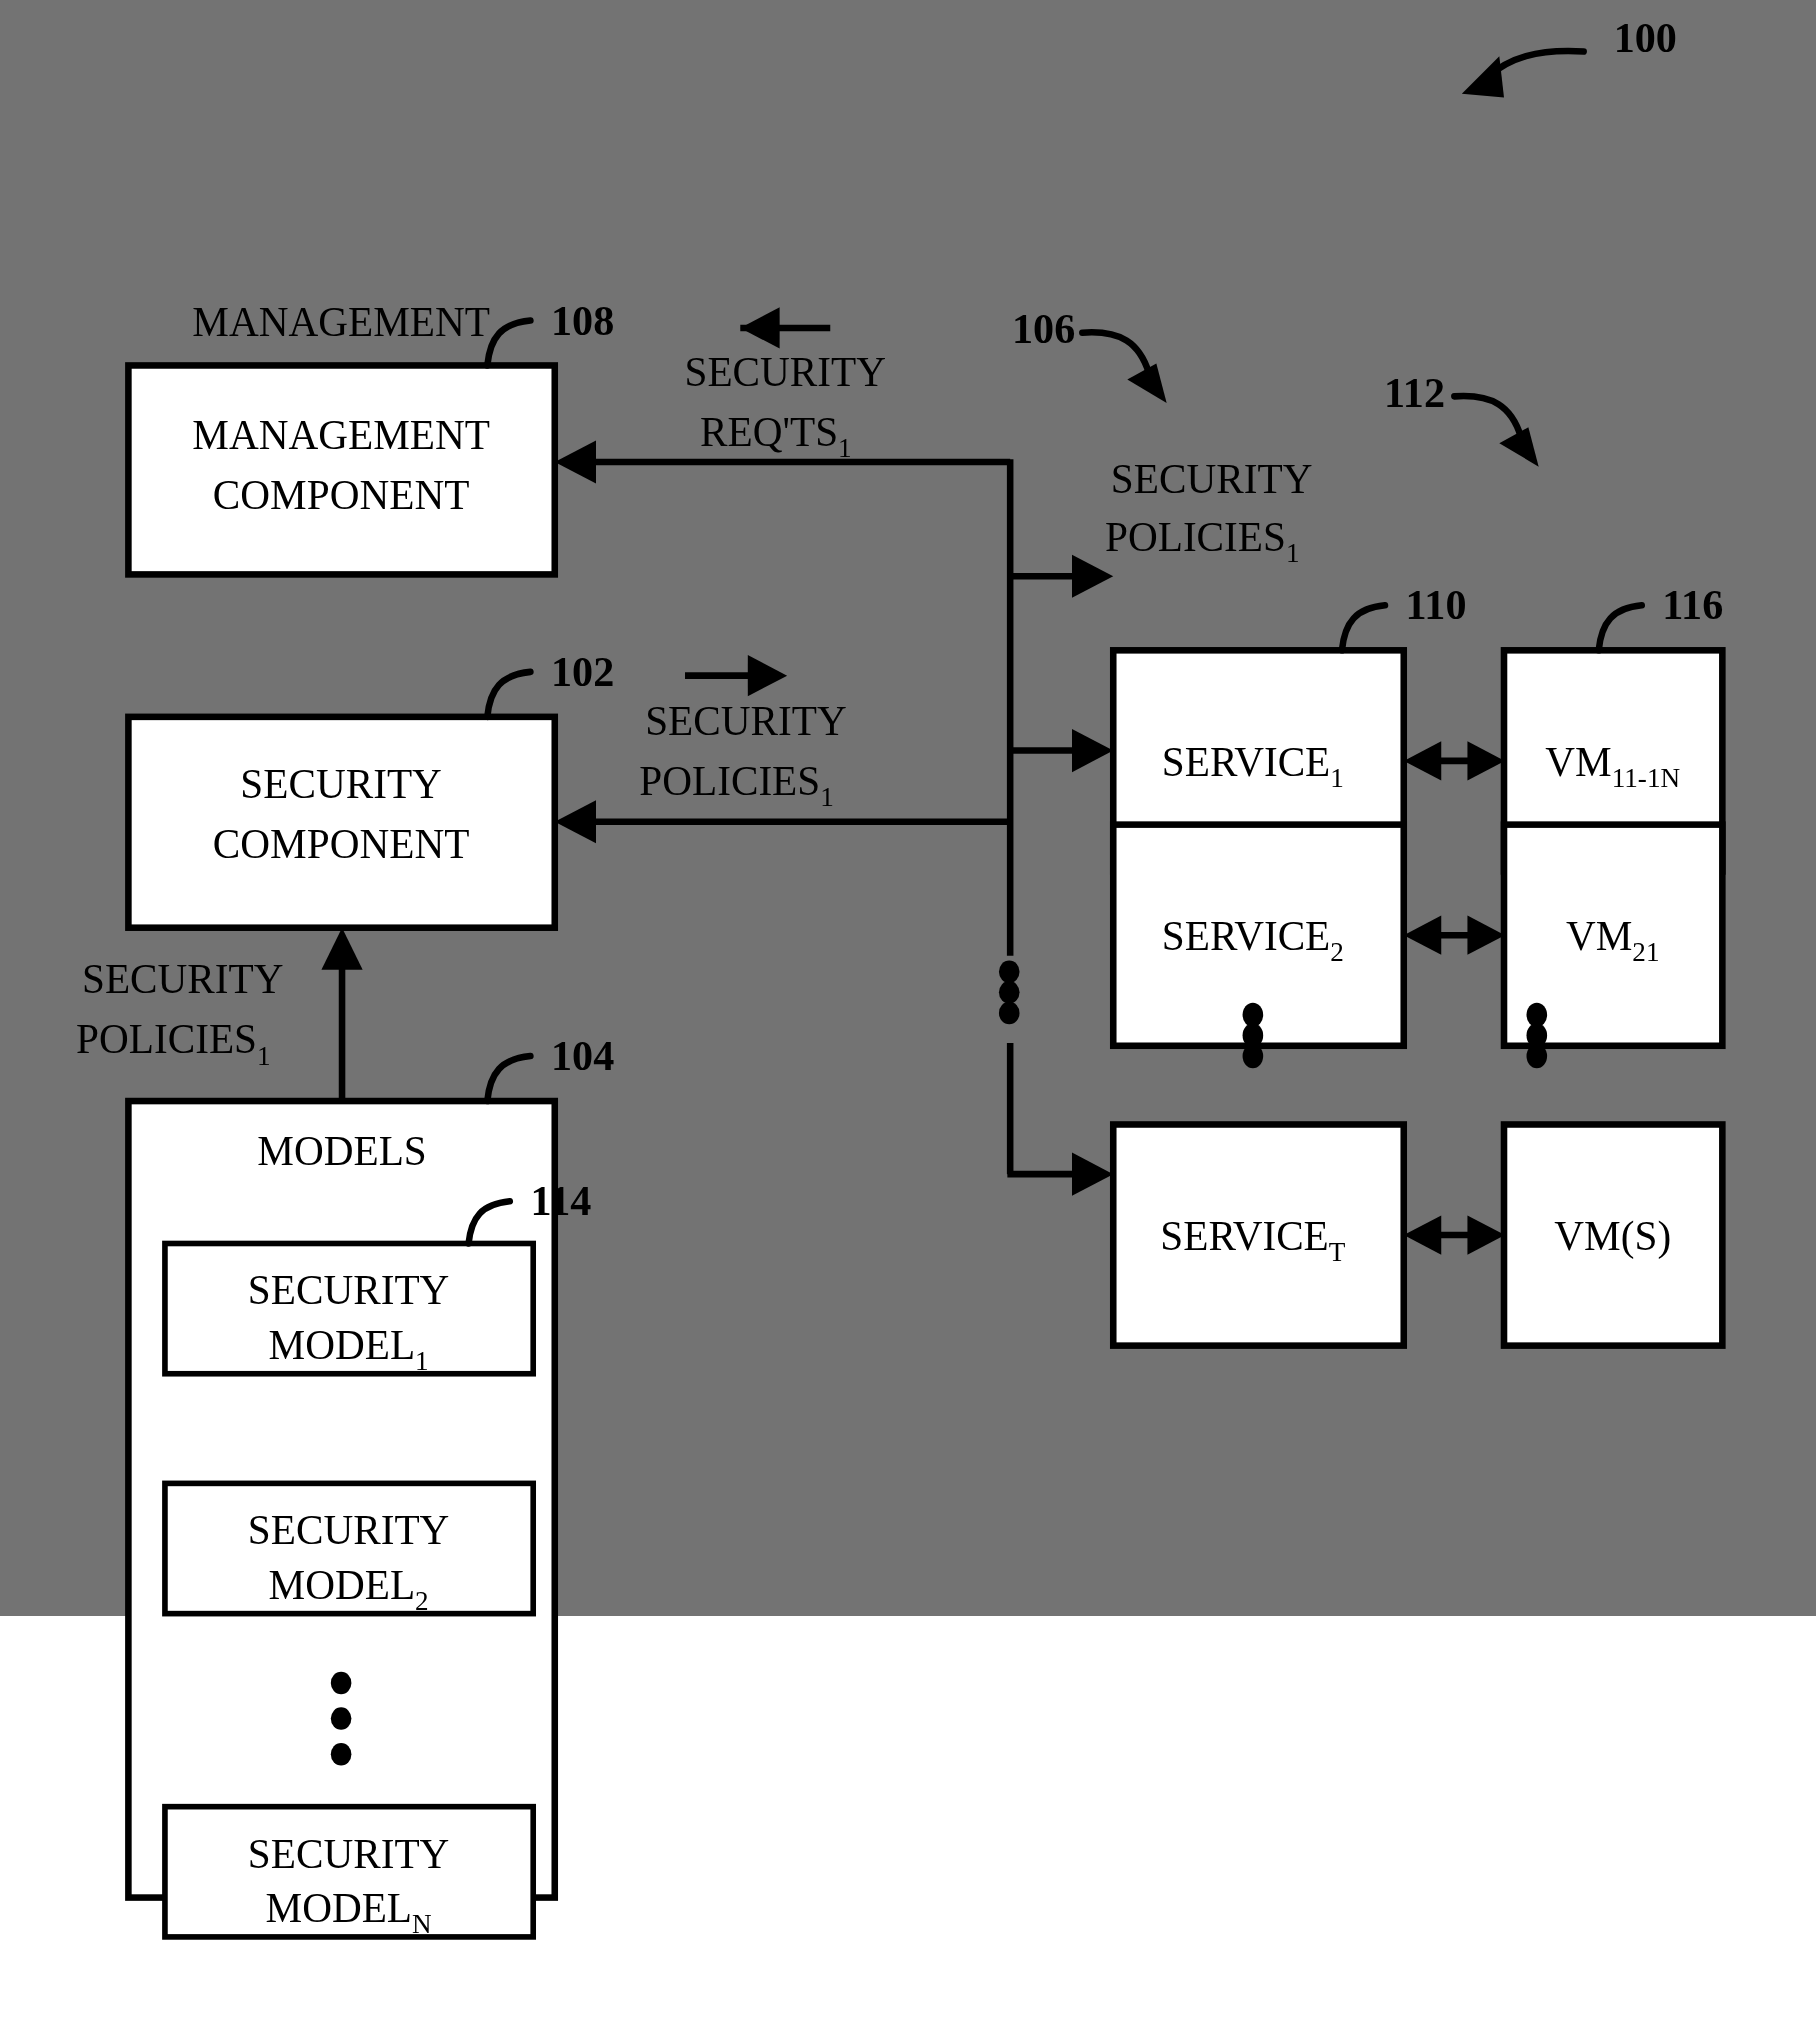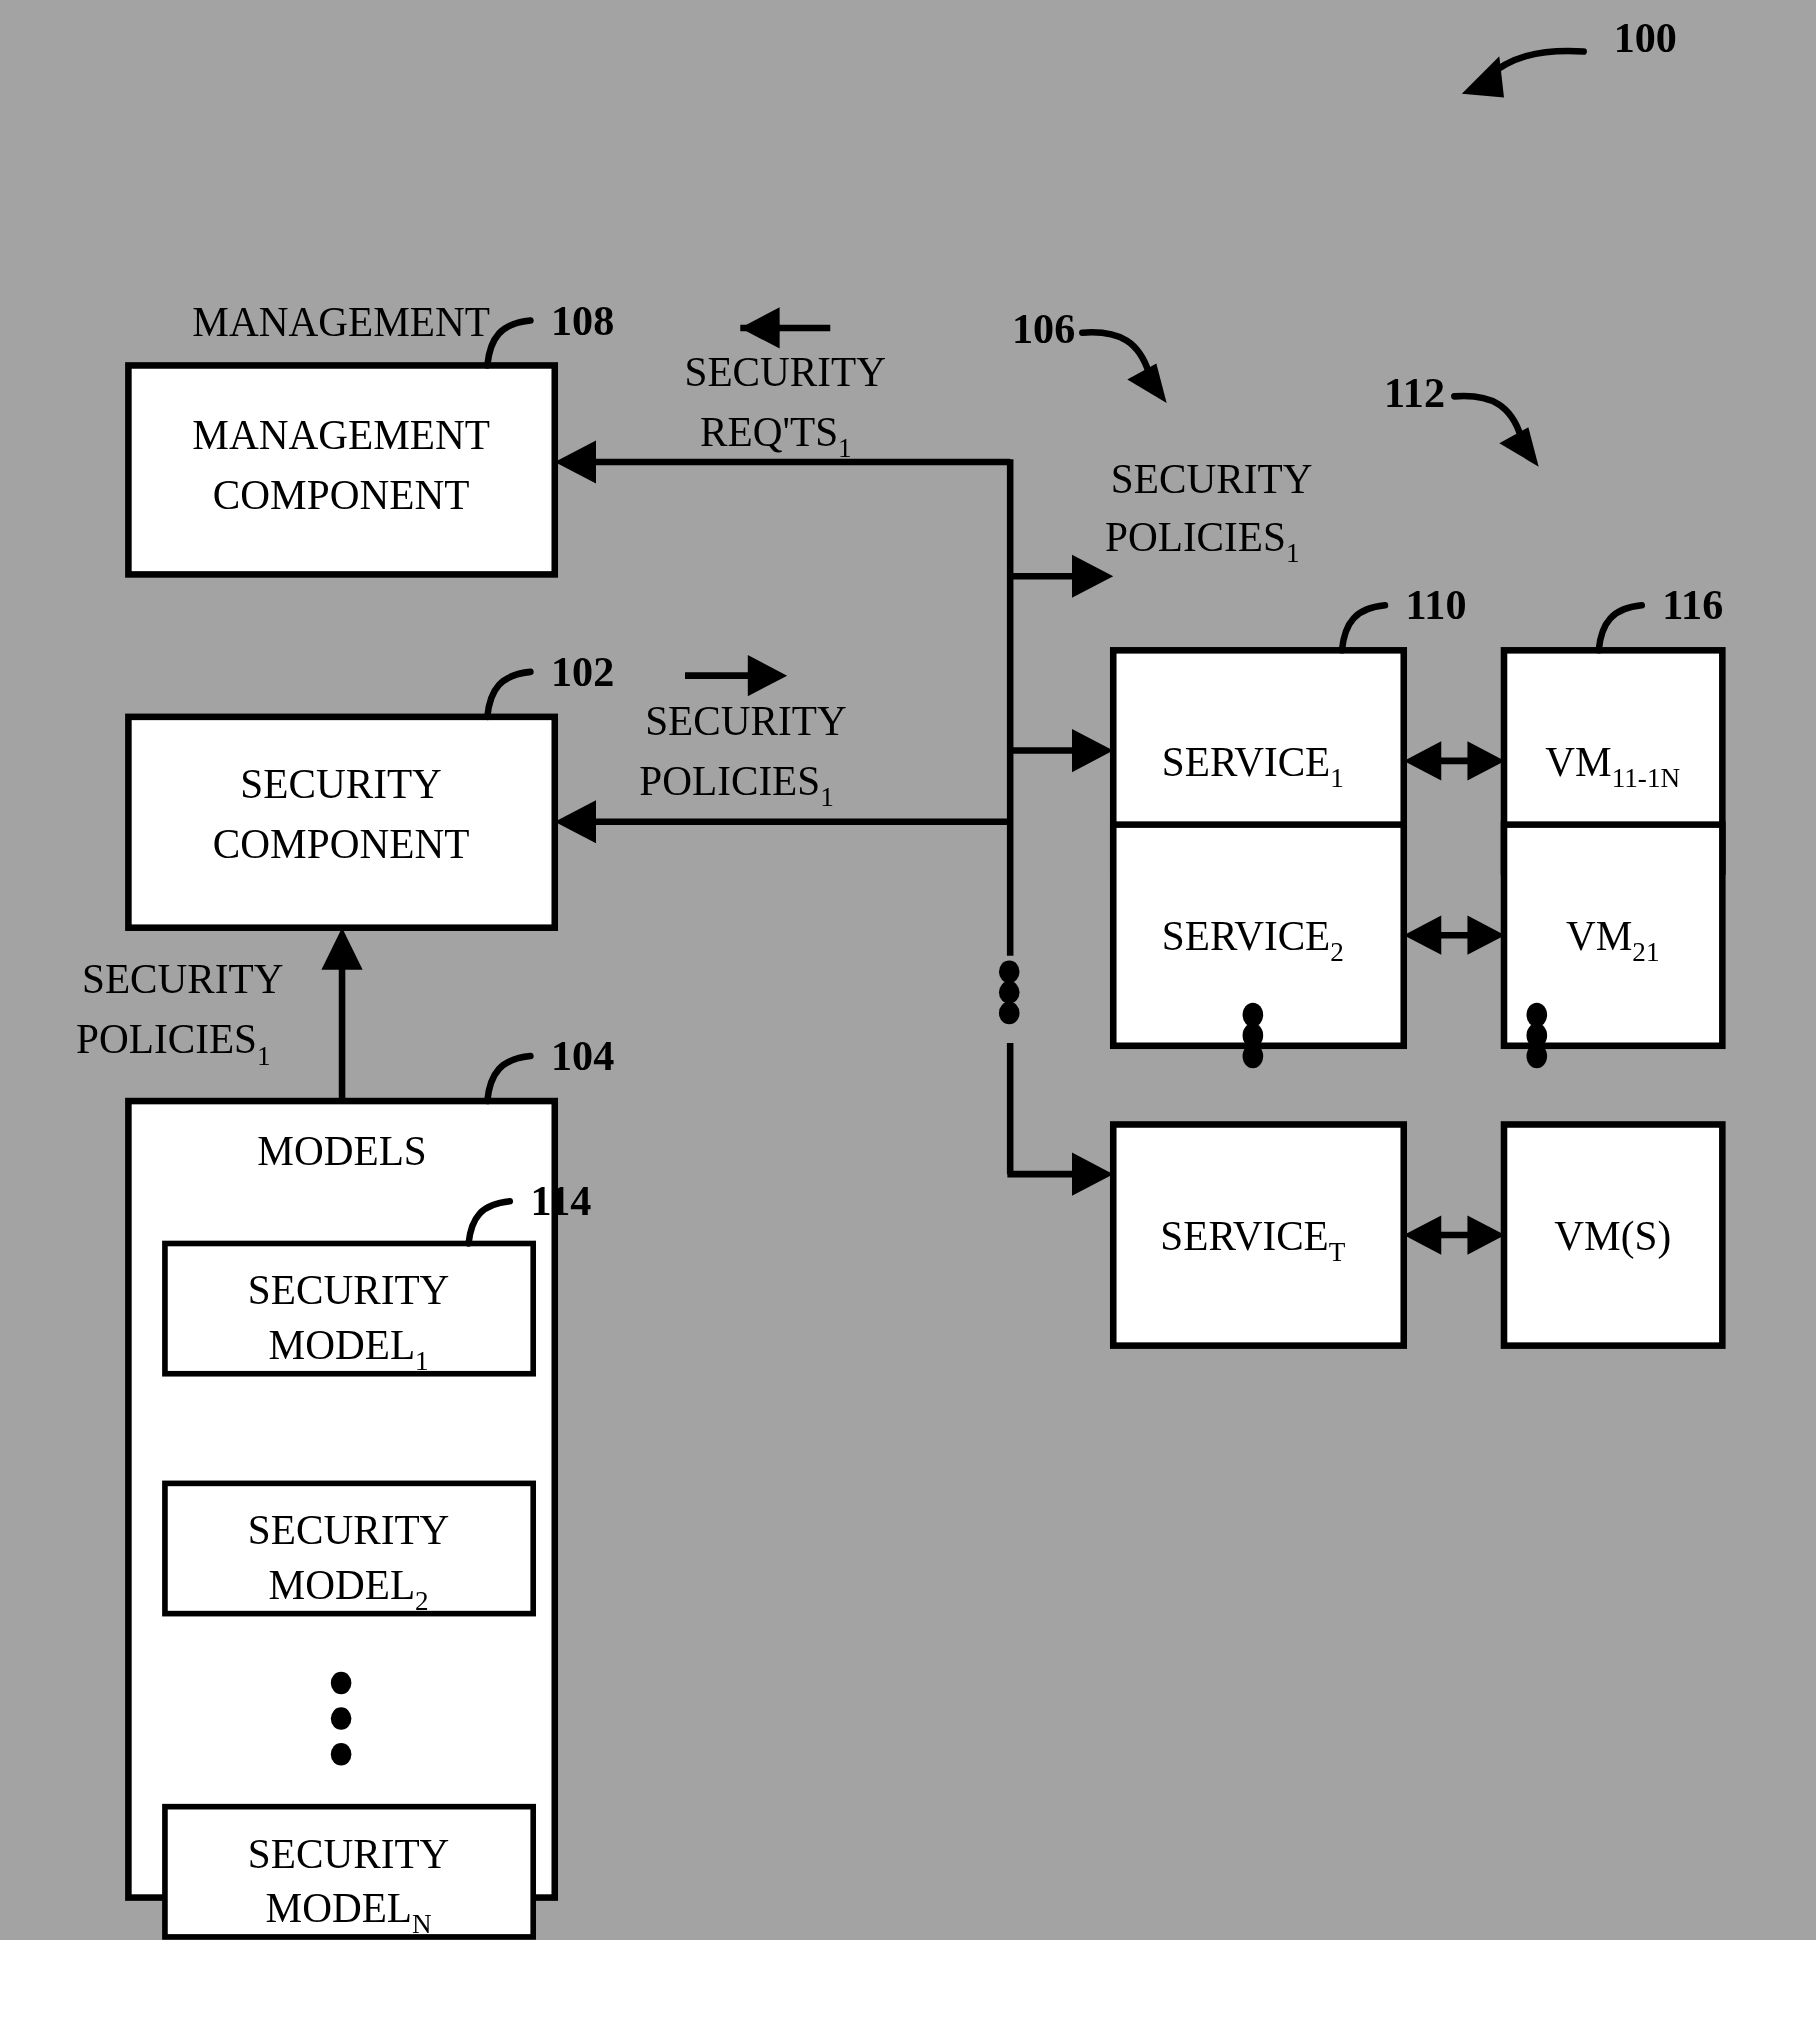--- a/index.html
+++ b/index.html
@@ -9,22 +9,22 @@
   }
   body {
     width: 1817px;
     height: 2040px;
     font-family: "Liberation Serif", "DejaVu Serif", serif;
     overflow: hidden;
   }
   #diagram-root {
     position: relative;
     width: 1817px;
-    height: 1940px;
-    background: #a3a3a3;
+    height: 1616px;
+    background: #737373;
   }
   svg#figure {
     display: block;
     width: 1817px;
     height: 2040px;
   }
   .box-rect {
     fill: #ffffff;
     stroke: #000000;
     stroke-width: 7;

